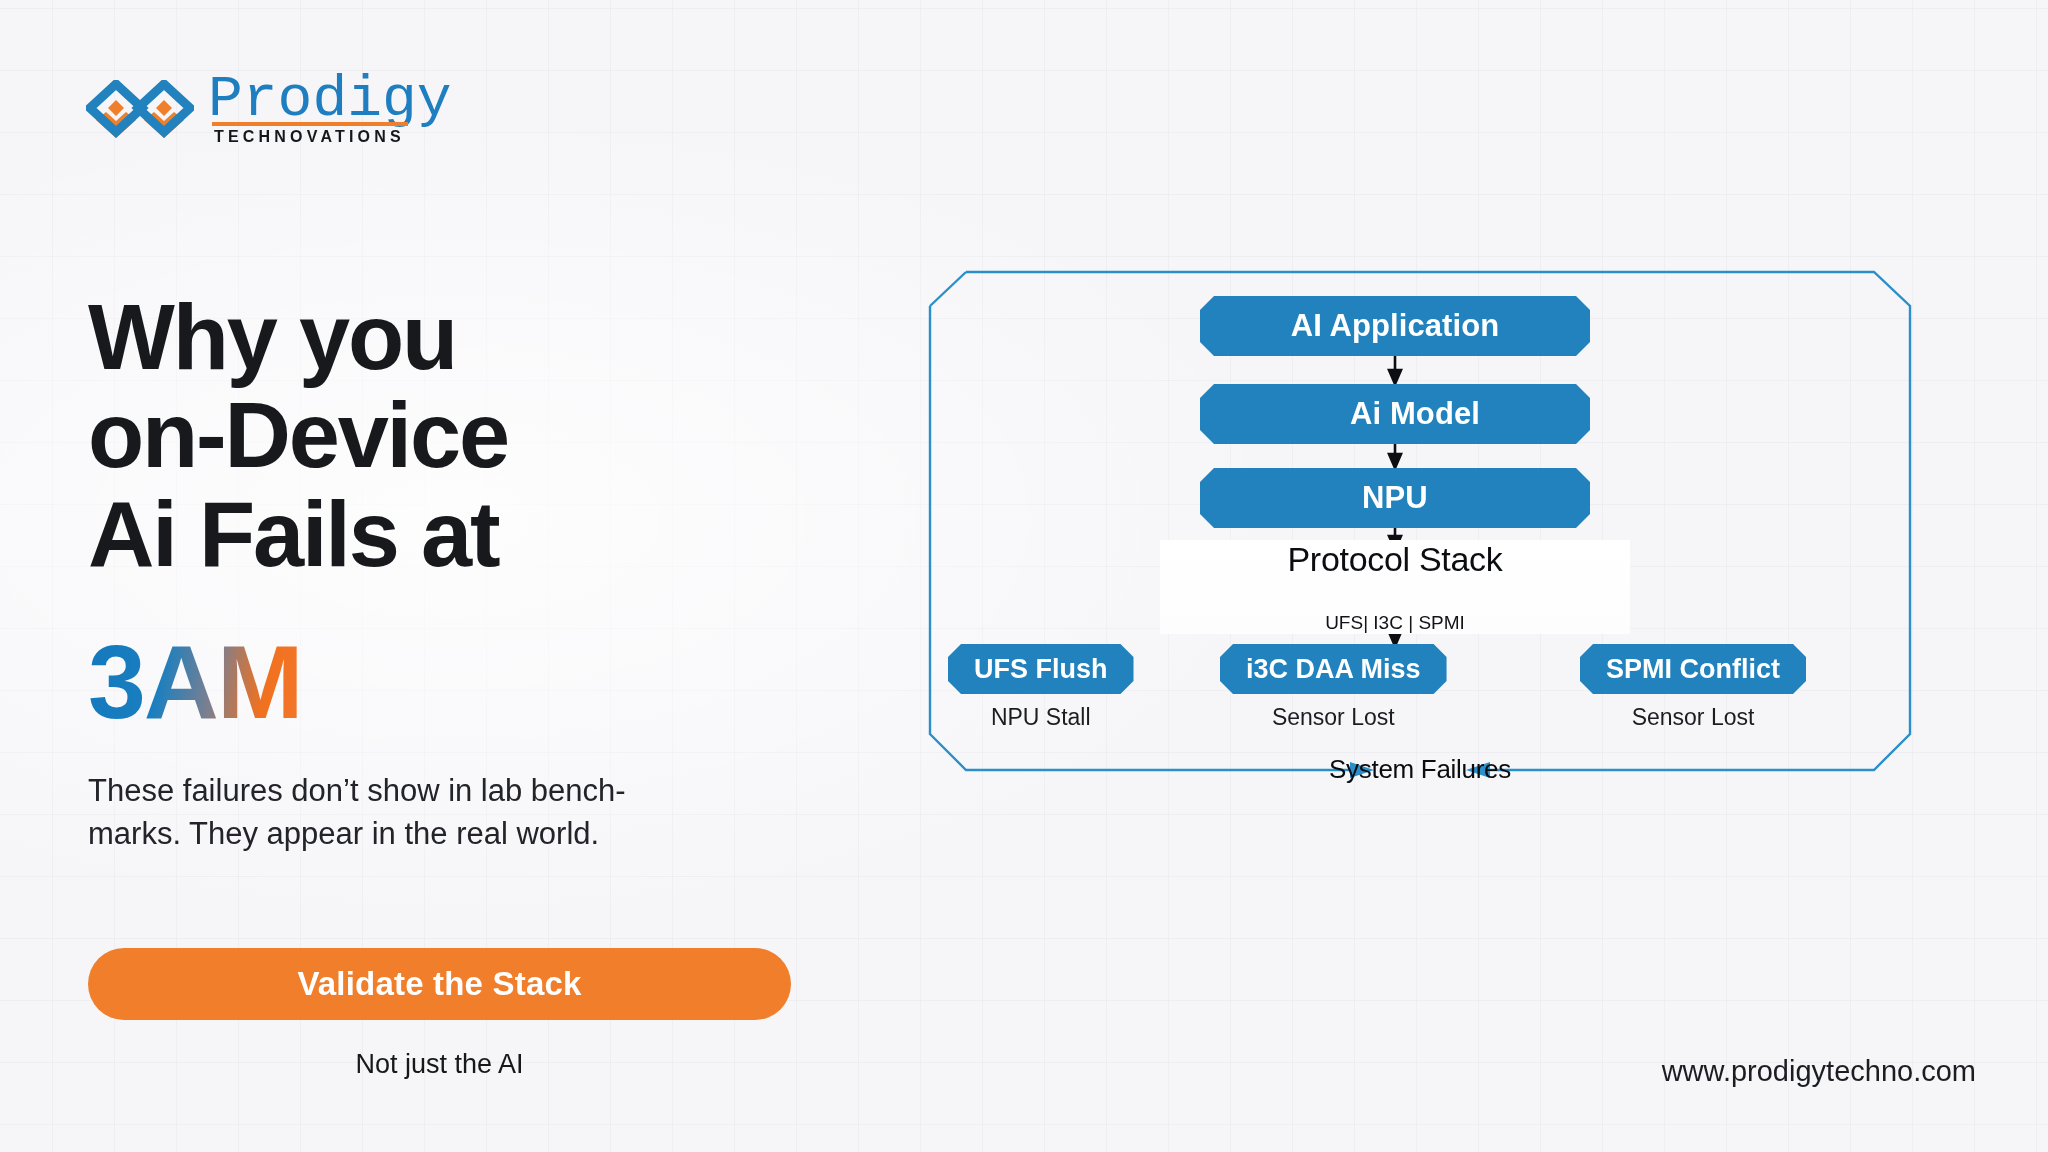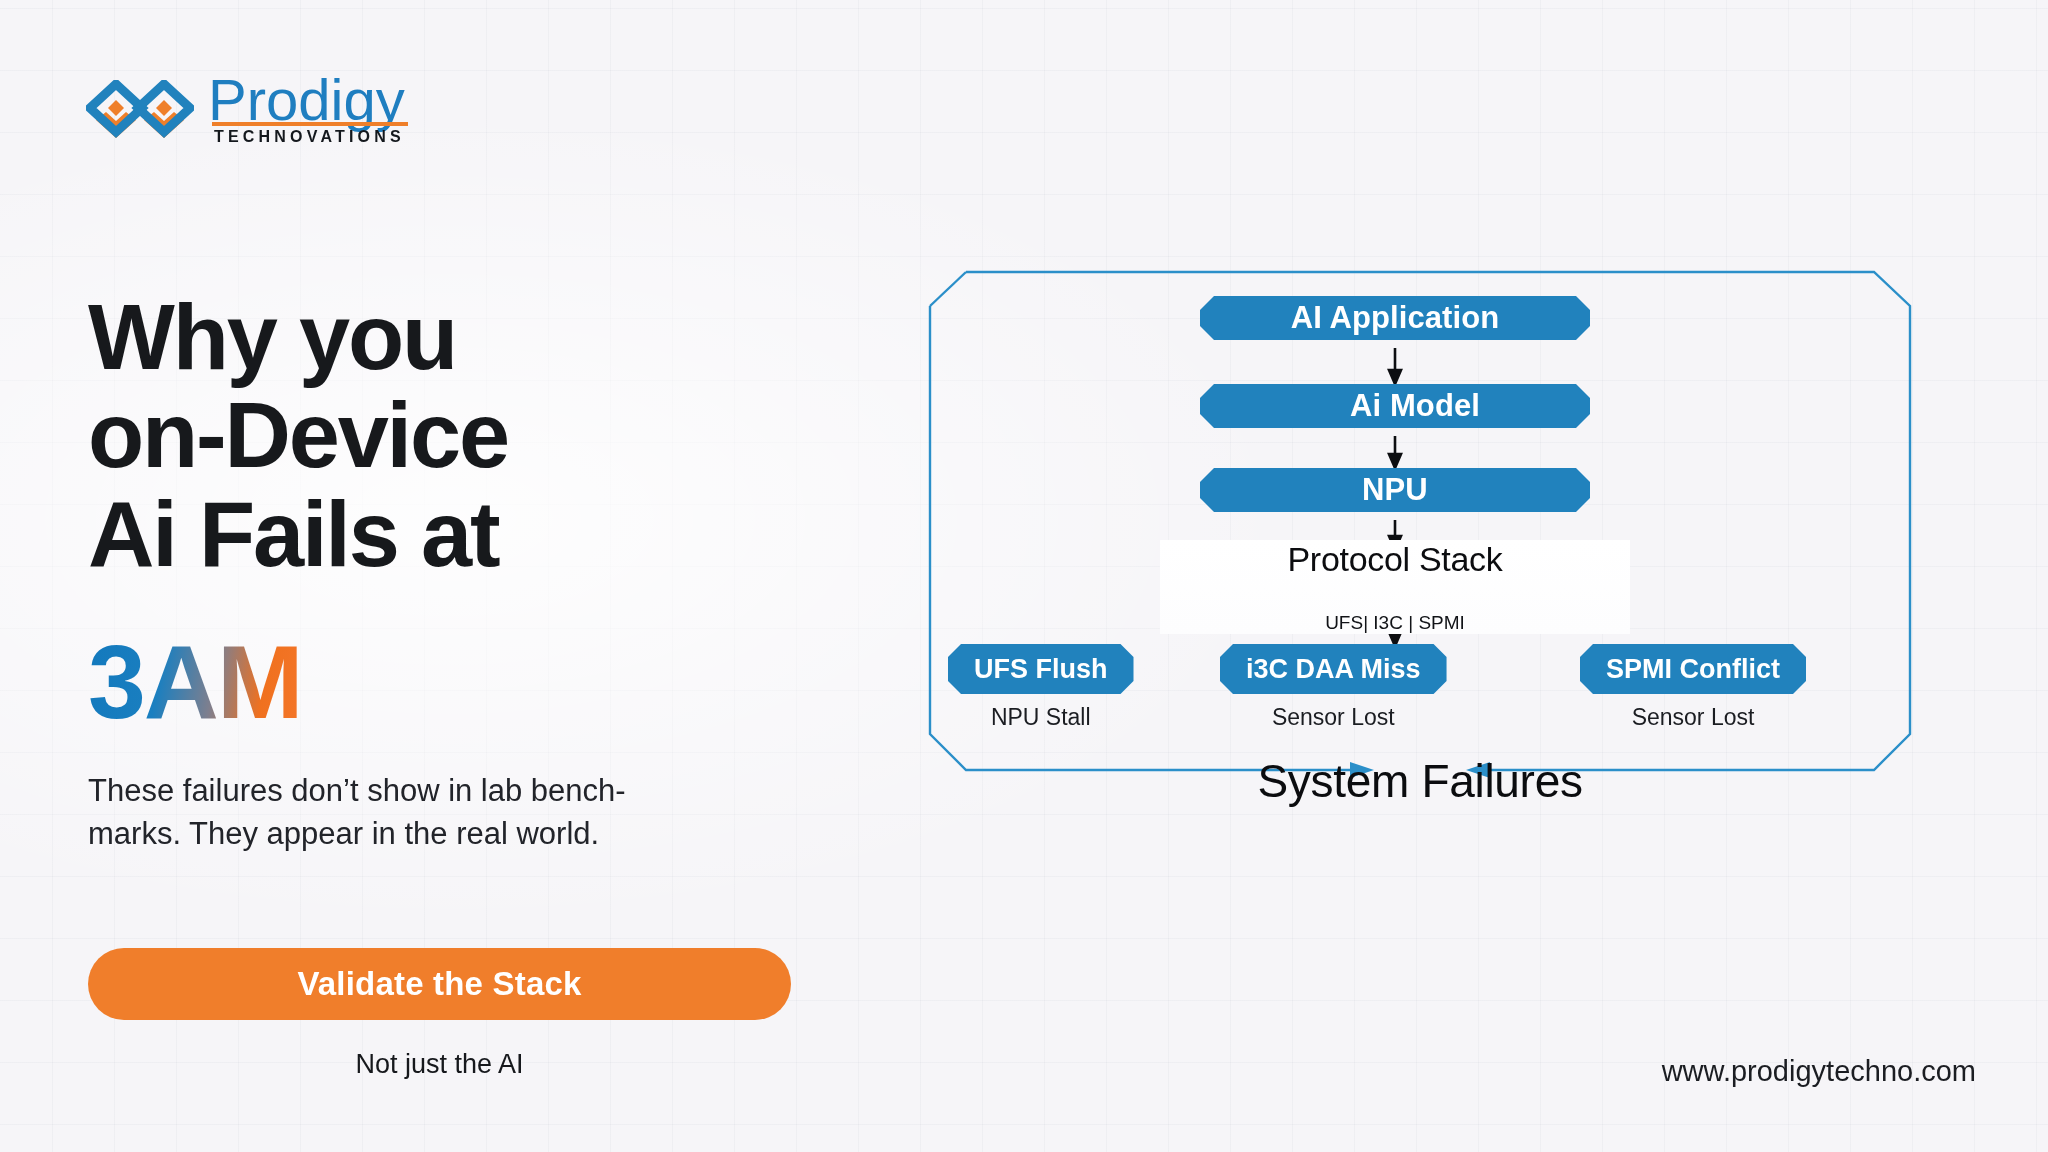--- a/index.html
+++ b/index.html
@@ -30,21 +30,21 @@
   }
 
   
   #logo {
     position:absolute; left:86px; top:72px;
     display:flex; align-items:flex-start; gap:14px;
   }
   #logo-mark { width:108px; height:66px; flex:none; margin-top:8px; }
   #logo-words { position:relative; }
   #brand-name {
-    font-family:Liberation Sans, sans-serif;
+    font-family:Liberation Mono, monospace;
     font-size:58px; line-height:0.95;
     color:#1f7ec0; letter-spacing:0px;
     font-weight:400;
   }
   #brand-rule {
     position:absolute; left:4px; top:50px;
     width:196px; height:4px; background:#ef7f2a;
   }
   #brand-sub {
     position:absolute; left:6px; top:56px;
@@ -95,21 +95,21 @@
   #frame { position:absolute; inset:0; width:100%; height:100%; overflow:visible; }
 
   .node {
     position:absolute;
     display:flex; align-items:center; justify-content:center;
     background:#2182bd; color:#fff;
     font-size:31px; font-weight:700; letter-spacing:0.1px;
     clip-path:polygon(14px 0, calc(100% - 14px) 0, 100% 14px, 100% calc(100% - 14px),
                       calc(100% - 14px) 100%, 14px 100%, 0 calc(100% - 14px), 0 14px);
   }
-  .stack-node { left:270px; width:390px; height:44px; }
+  .stack-node { left:270px; width:390px; height:60px; }
   #node-app   { top:24px; }
   #node-model { top:112px;padding-left:40px; }
   #node-npu   { top:196px; }
 
   #proto-panel {
     position:absolute; left:230px; top:268px; width:470px; height:94px;
     background:linear-gradient(180deg,#ffffff 0%,#fdfdfe 100%);
     display:flex; flex-direction:column; align-items:center; justify-content:space-between;
   }
   #proto-title { font-size:34px; font-weight:400; color:#0c0d10; letter-spacing:-0.3px; }
@@ -126,21 +126,21 @@
   .leaf-cap {
     text-align:center; margin-top:10px;
     font-size:23px; color:#1b1d22; font-weight:400;
   }
   #leaf-ufs  { left:18px;  top:372px; }
   #leaf-i3c  { left:290px; top:372px; }
   #leaf-spmi { left:650px; top:372px; }
 
   #sysfail {
     position:absolute; left:0; right:0; top:482px;
-    text-align:center; font-size:46px; color:#0b0c0f; font-weight:400;
+    text-align:center; font-size:26px; color:#0b0c0f; font-weight:400;
     letter-spacing:-0.3px;
   }
 
   #site {
     position:absolute; right:72px; top:1055px;
     font-size:29px; color:#1b1d22; font-weight:400;
   }
 </style>
 </head>
 <body>

